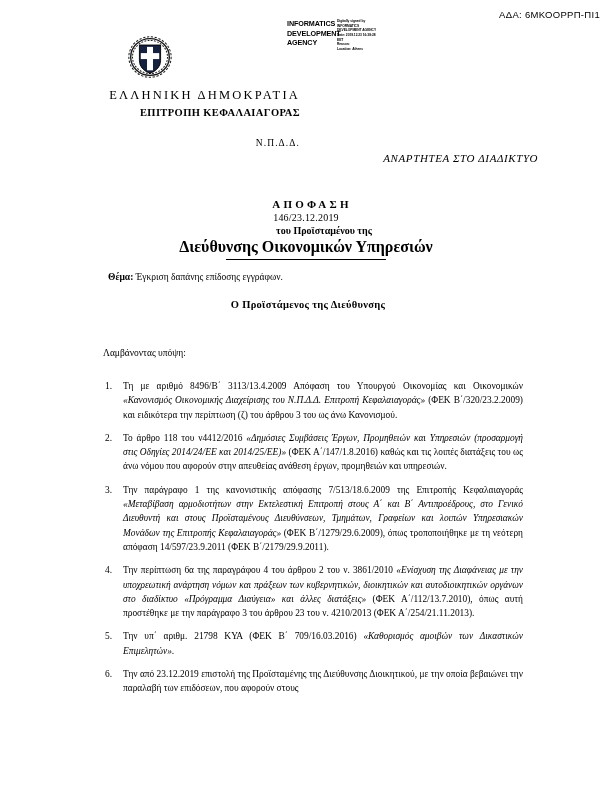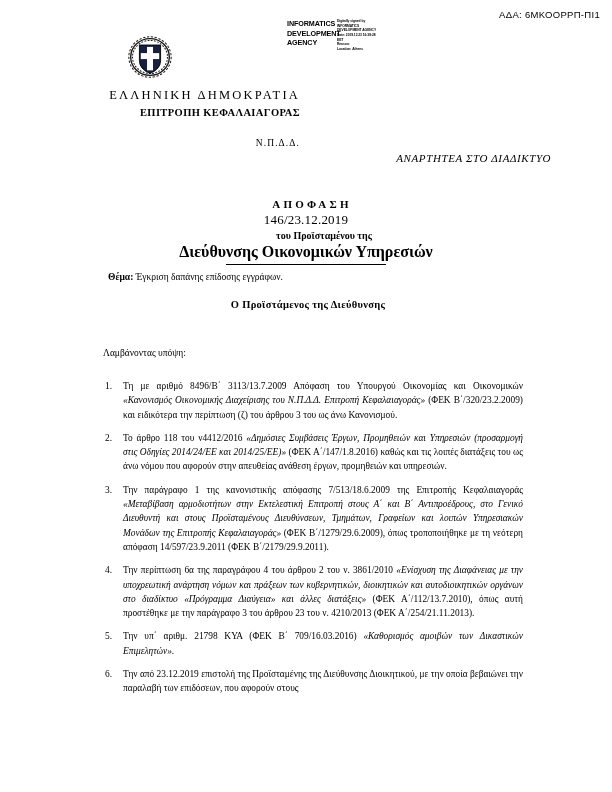--- a/index.html
+++ b/index.html
@@ -102,40 +102,39 @@
   
   .anartitea {
     position: absolute;
     top: 152px;
     left: 0;
     width: 538px;
     text-align: right;
     font-style: italic;
     font-size: 11px;
     letter-spacing: 0.6px;
-    padding-left: 13px;
   }
 
   
   .title-block {
     position: absolute;
     top: 198px;
     left: 0;
     width: 612px;
     text-align: center;
   }
   .t-apofasi {
     font-size: 11px;
     font-weight: bold;
     letter-spacing: 3.2px;
     margin-bottom: 2px;
     padding-left: 12px;
   }
   .t-number {
-    font-size: 13px;
+    font-size: 10px;
     margin-bottom: 2px;
     letter-spacing: 0.2px;
   }
   .t-of {
     font-size: 10px;
     font-weight: bold;
     margin-bottom: 2px;
     margin-left: 36px;
   }
   .t-dept {
@@ -265,21 +264,21 @@
     <span>Έγκριση δαπάνης επίδοσης εγγράφων.</span>
   </div>
 
   <div class="signer-heading">Ο Προϊστάμενος της Διεύθυνσης</div>
 
   <div class="preamble">Λαμβάνοντας υπόψη:</div>
 
   <ol class="clauses" id="clause-list">
       <li class="clause">
         <span class="clause-num">1.</span>
-        <span class="clause-text"><span>Τη με αριθμό 8496/Β΄ 3113/13.7.2009 Απόφαση του Υπουργού Οικονομίας και Οικονομικών </span><i>«Κανονισμός Οικονομικής Διαχείρισης του Ν.Π.Δ.Δ. Επιτροπή Κεφαλαιαγοράς» </i><span>(ΦΕΚ Β΄/320/23.2.2009) και ειδικότερα την περίπτωση (ζ) του άρθρου 3 του ως άνω Κανονισμού.</span></span>
+        <span class="clause-text"><span>Τη με αριθμό 8496/Β΄ 3113/13.4.2009 Απόφαση του Υπουργού Οικονομίας και Οικονομικών </span><i>«Κανονισμός Οικονομικής Διαχείρισης του Ν.Π.Δ.Δ. Επιτροπή Κεφαλαιαγοράς» </i><span>(ΦΕΚ Β΄/320/23.2.2009) και ειδικότερα την περίπτωση (ζ) του άρθρου 3 του ως άνω Κανονισμού.</span></span>
       </li>
       <li class="clause">
         <span class="clause-num">2.</span>
         <span class="clause-text"><span>Το άρθρο 118 του ν4412/2016 </span><i>«Δημόσιες Συμβάσεις Έργων, Προμηθειών και Υπηρεσιών (προσαρμογή στις Οδηγίες 2014/24/ΕΕ και 2014/25/ΕΕ)» </i><span>(ΦΕΚ Α΄/147/1.8.2016) καθώς και τις λοιπές διατάξεις του ως άνω νόμου που αφορούν στην απευθείας ανάθεση έργων, προμηθειών και υπηρεσιών.</span></span>
       </li>
       <li class="clause">
         <span class="clause-num">3.</span>
         <span class="clause-text"><span>Την παράγραφο 1 της κανονιστικής απόφασης 7/513/18.6.2009 της Επιτροπής Κεφαλαιαγοράς </span><i>«Μεταβίβαση αρμοδιοτήτων στην Εκτελεστική Επιτροπή στους Α΄ και Β΄ Αντιπροέδρους, στο Γενικό Διευθυντή και στους Προϊσταμένους Διευθύνσεων, Τμημάτων, Γραφείων και λοιπών Υπηρεσιακών Μονάδων της Επιτροπής Κεφαλαιαγοράς» </i><span>(ΦΕΚ Β΄/1279/29.6.2009), όπως τροποποιήθηκε με τη νεότερη απόφαση 14/597/23.9.2011 (ΦΕΚ Β΄/2179/29.9.2011).</span></span>
       </li>
       <li class="clause">

